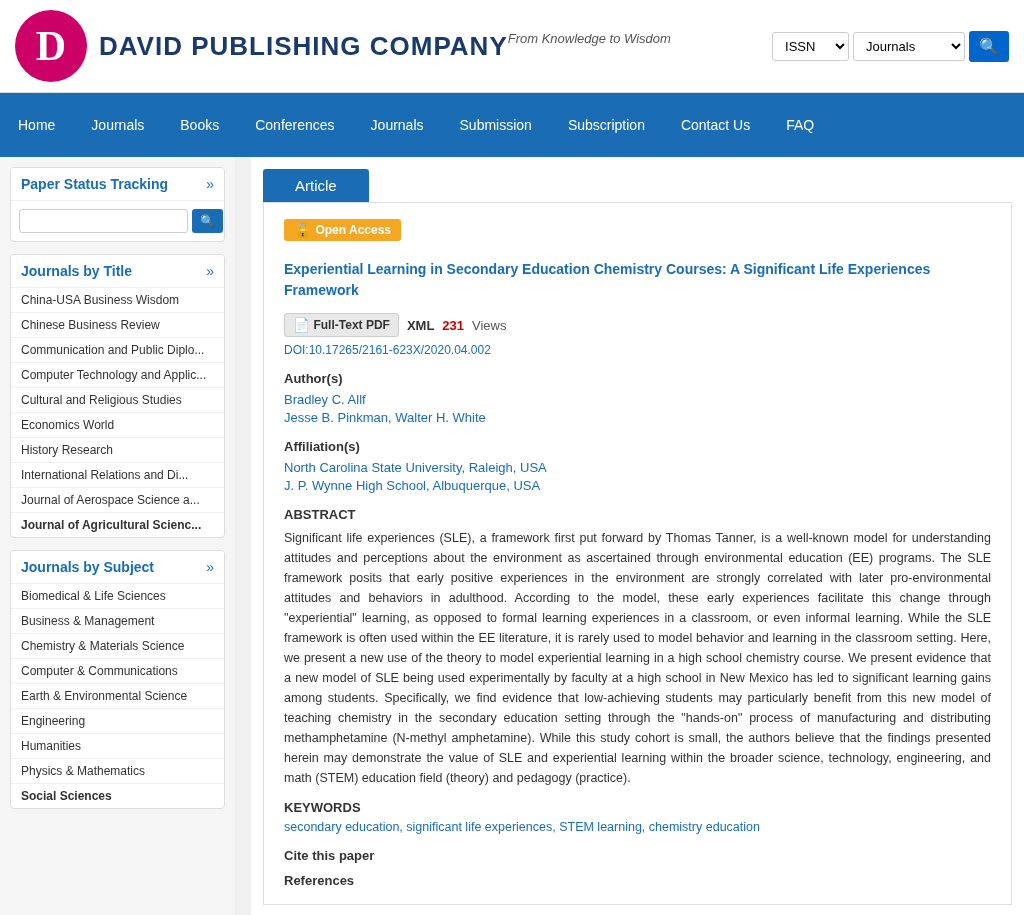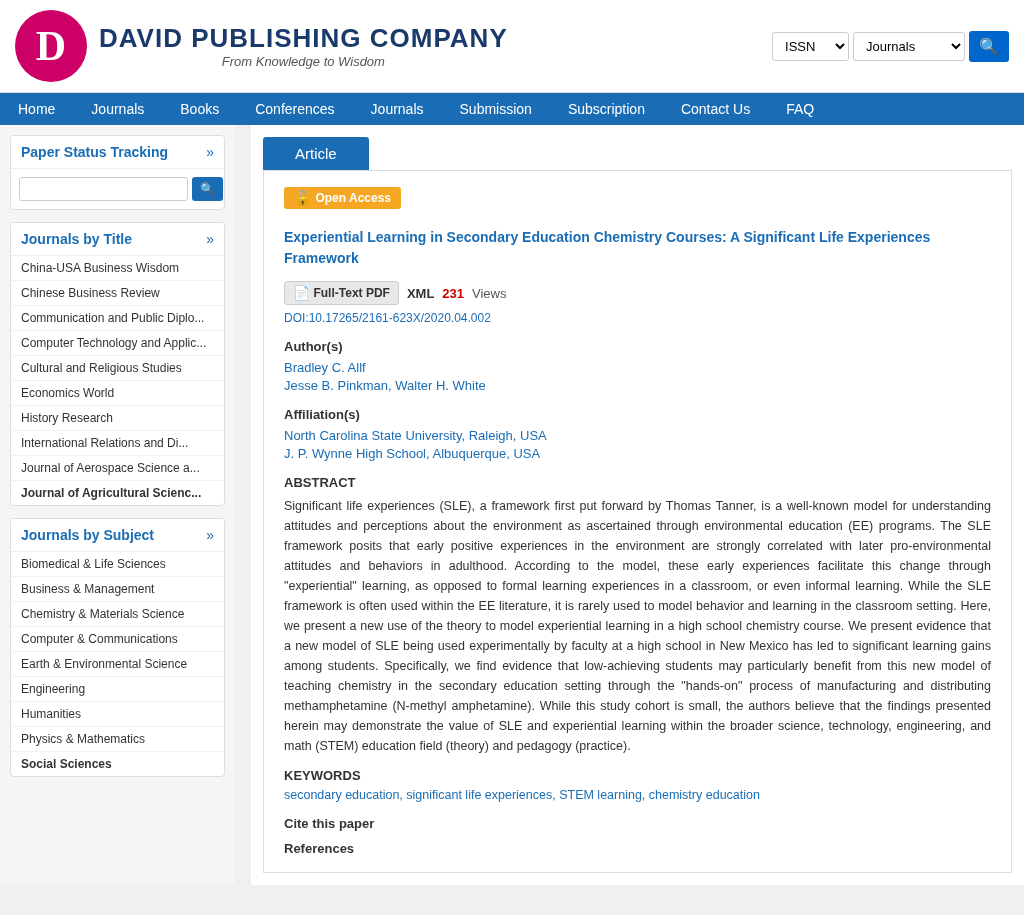--- a/index.html
+++ b/index.html
@@ -3,30 +3,30 @@
   <meta charset="utf-8">
   <style>
     * { margin: 0; padding: 0; box-sizing: border-box; }
     body { font-family: Arial, sans-serif; font-size: 13px; color: #333; background: #f0f0f0; }
 
     
     .header { background: #fff; display: flex; align-items: center; padding: 10px 15px; border-bottom: 1px solid #ddd; }
     .logo-area { display: flex; align-items: center; gap: 12px; }
     .logo-circle { width: 72px; height: 72px; background: #cc0066; border-radius: 50%; display: flex; align-items: center; justify-content: center; flex-shrink: 0; position: relative; }
     .logo-d { color: white; font-size: 42px; font-weight: bold; font-family: Georgia, serif; line-height: 1; }
-    .logo-text-area { display: flex; flex-direction: column; }
+    .logo-text-area { display: flex; flex-direction: row; }
     .company-name { font-size: 26px; font-weight: bold; color: #1a3a6b; letter-spacing: 1px; }
     .company-tagline { font-size: 13px; color: #555; font-style: italic; text-align: center; }
     .header-search { margin-left: auto; display: flex; align-items: center; gap: 4px; }
     .search-select { padding: 5px 8px; border: 1px solid #ccc; border-radius: 3px; font-size: 13px; background: #fff; }
     .search-btn { background: #0066cc; border: none; padding: 6px 10px; border-radius: 3px; cursor: pointer; color: white; font-size: 16px; }
 
     
     .nav { background: #1a6db5; display: flex; align-items: stretch; }
-    .nav-item { color: white; padding: 8px 18px; font-size: 14px; font-weight: 500; cursor: pointer; white-space: nowrap; text-decoration: none; display: flex; align-items: center; }
+    .nav-item { color: white; padding: 24px 18px; font-size: 14px; font-weight: 500; cursor: pointer; white-space: nowrap; text-decoration: none; display: flex; align-items: center; }
 
     
     .main-layout { display: flex; gap: 16px; min-height: 750px; }
 
     
     .sidebar { width: 235px; flex-shrink: 0; background: #f5f5f5; padding: 10px; display: flex; flex-direction: column; gap: 12px; }
 
     .sidebar-section { background: #fff; border: 1px solid #ddd; border-radius: 4px; overflow: hidden; }
     .sidebar-section-header { background: #fff; display: flex; align-items: center; justify-content: space-between; padding: 8px 10px; border-bottom: 1px solid #eee; }
     .sidebar-section-title { color: #1a6db5; font-size: 14px; font-weight: bold; }

